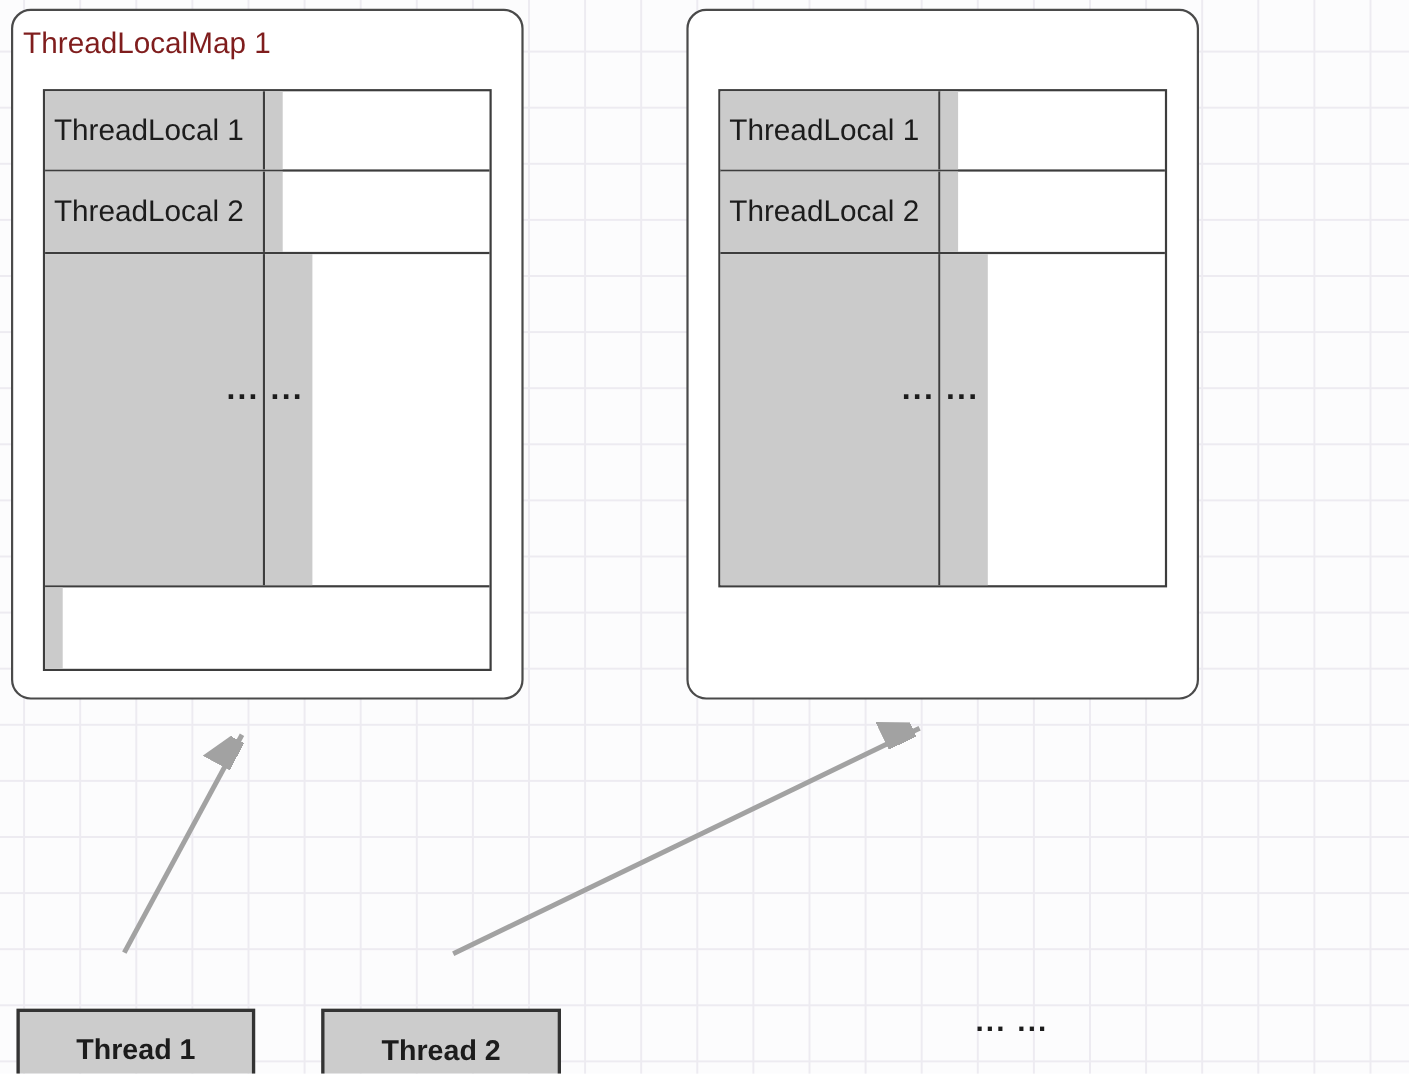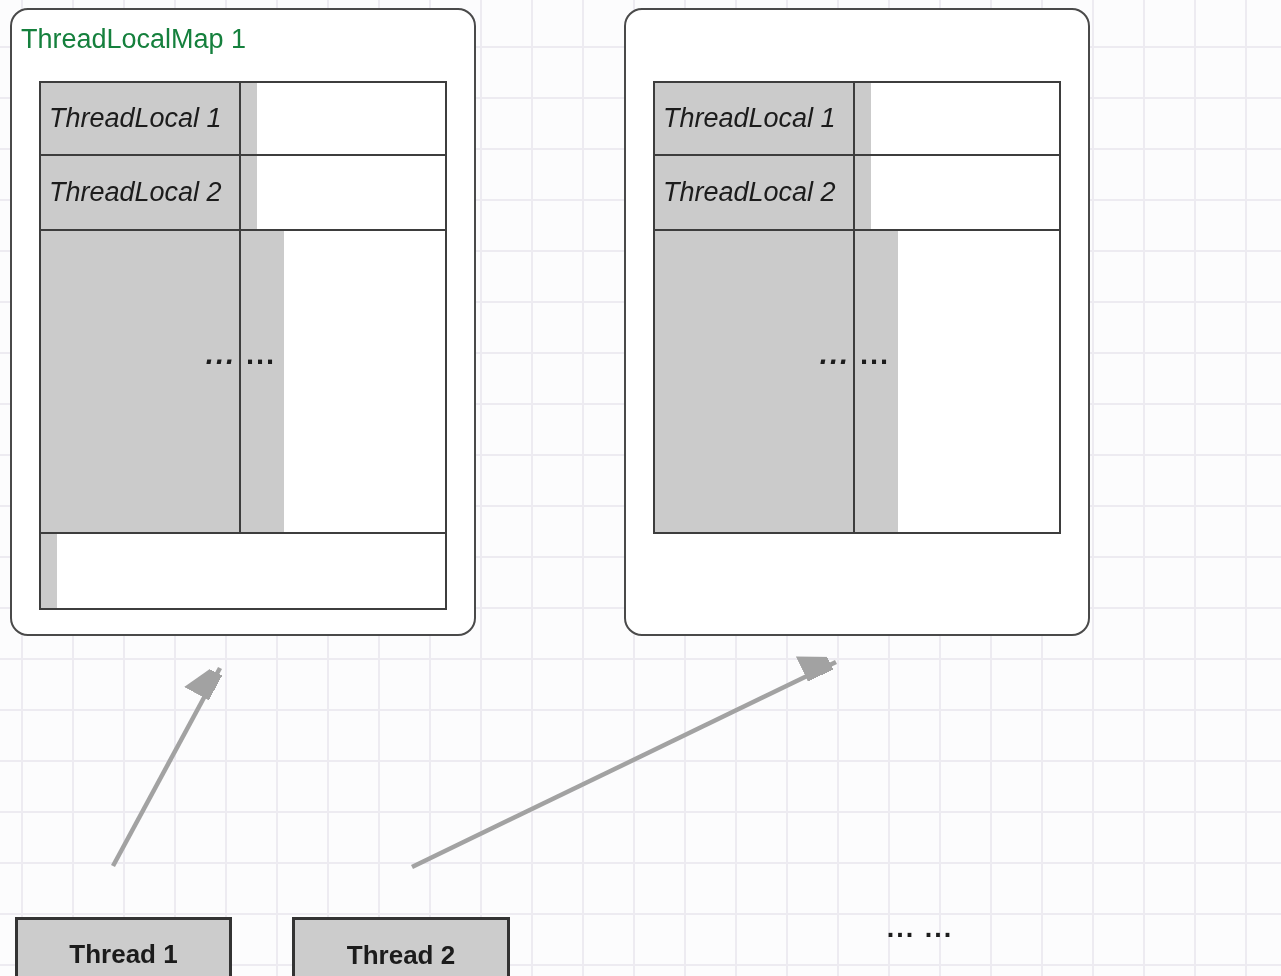--- a/index.html
+++ b/index.html
@@ -40,37 +40,36 @@
     border: 2.5px solid var(--container-border);
     border-radius: 18px;
   }
   #map1 { left: 10px; top: 8px; }
   #map2 { left: 624px; top: 8px; }
   .map-title {
     position: absolute;
     left: 9px;
     top: 14px;
     font-size: 27px;
-    color: #15803d;
+    color: #7f1d1d;
     white-space: nowrap;
   }
   .tl-table {
     position: absolute;
     left: 27px;
     top: 71px;
     width: 408px;
     border: 2px solid var(--table-border);
   }
   .tl-row { display: flex; }
   .tl-row + .tl-row { border-top: 2px solid var(--table-border); }
   .tl-row .key-cell {
     width: 200px;
     flex: 0 0 200px;
     border-right: 2px solid var(--table-border);
-    font-style: italic;
   }
   .tl-cell {
     background: var(--cell-fill);
     display: flex;
     align-items: center;
     font-size: 27px;
     padding: 0 8px;
     overflow: hidden;
     white-space: nowrap;
   }

